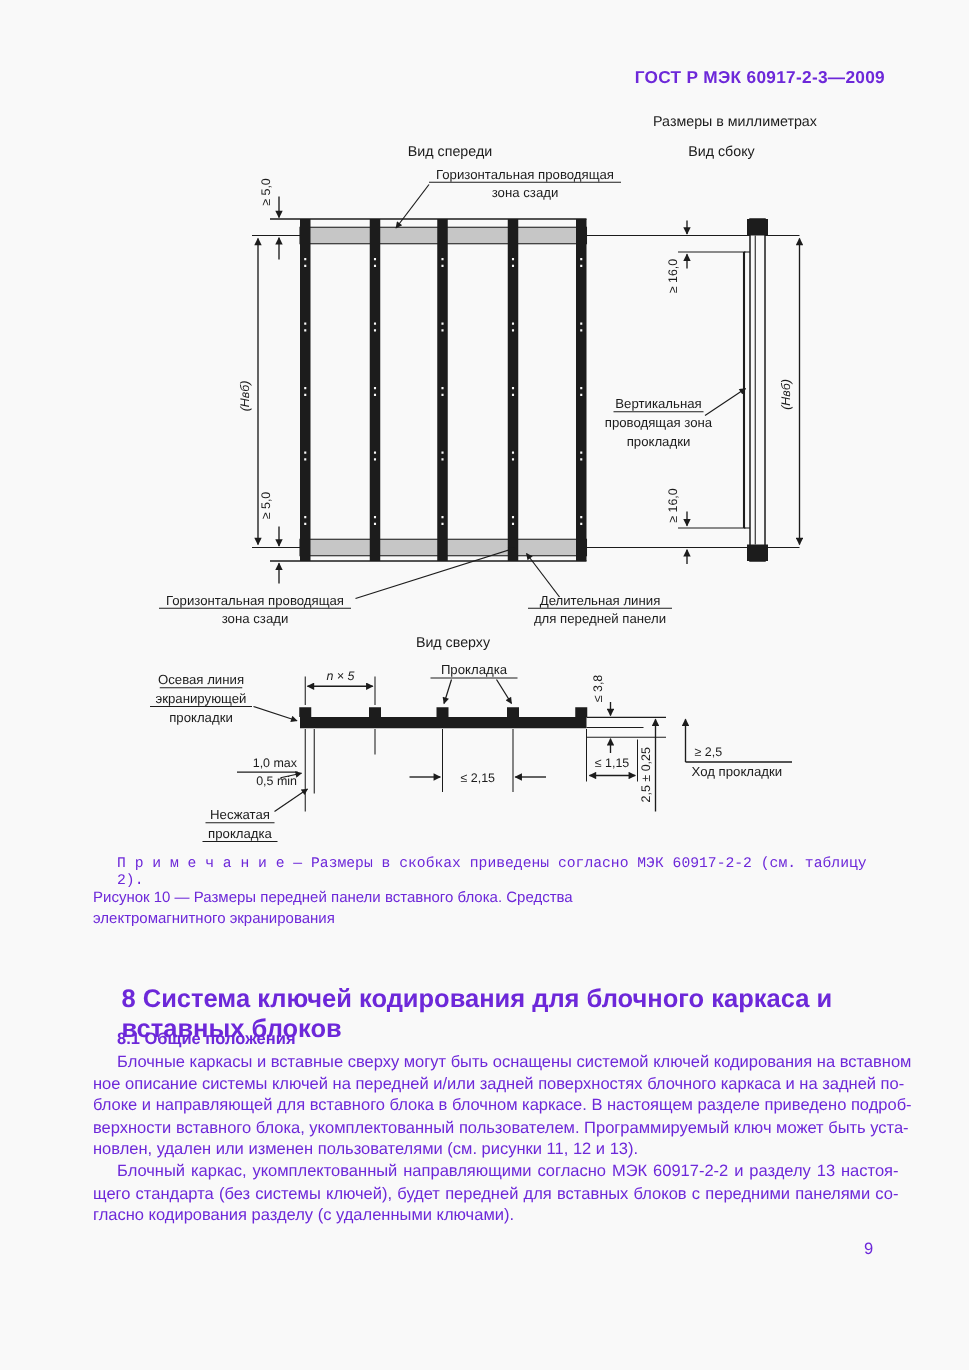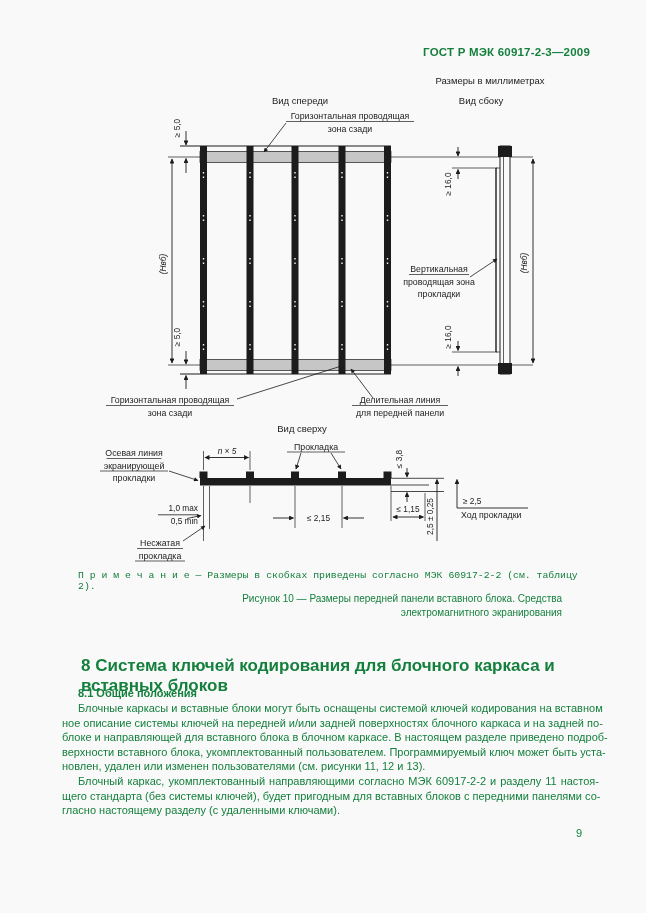--- a/index.html
+++ b/index.html
@@ -1,42 +1,42 @@
 <!DOCTYPE html>
 <html><head>
 <meta charset="utf-8">
 <style>
   html,body{margin:0;padding:0;}
   #page{
     position:relative;
     width:646px;height:913px;
     background:#f9f9f9;
     font-family:"Liberation Sans", sans-serif;
-    color:#15803d;
+    color:#6d28d9;
     overflow:hidden;
   }
   .abs{position:absolute;}
   .doc-header{
     top:46px;right:56px;
     font-size:11.5px;font-weight:bold;letter-spacing:0.2px;
   }
   svg text{
     font-family:"Liberation Sans", sans-serif;
     fill:#1c1c1c;
   }
   .view-title{font-size:9.5px;}
   .lbl{font-size:8.8px;}
   .dim{font-size:8.3px;}
   .dim-i{font-size:8.3px;font-style:italic;}
   .note-line{
     top:570px;left:78px;width:520px;
     font-size:9.8px;
     font-family:Liberation Mono, monospace;
   }
-  .caption{left:62px;width:500px;text-align:right;font-size:10px;}
+  .caption{left:62px;width:500px;text-align:left;font-size:10px;}
   .cap1{top:593px;}
   .cap2{top:607px;}
   .sec-head{
     top:656px;left:81px;width:520px;
     font-size:17px;font-weight:bold;
   }
   .sub-head{
     top:687px;left:78px;
     font-size:11px;font-weight:bold;text-align:center;
   }
@@ -254,28 +254,28 @@
 
   <div class="abs note-line">П р и м е ч а н и е — Размеры в скобках приведены согласно МЭК 60917-2-2 (см. таблицу 2).</div>
 
   <div class="abs caption cap1">Рисунок 10 — Размеры передней панели вставного блока. Средства</div>
   <div class="abs caption cap2">электромагнитного  экранирования</div>
 
   <div class="abs sec-head">8 Система ключей кодирования для блочного каркаса и вставных блоков</div>
   <div class="abs sub-head">8.1 Общие положения</div>
 
   <div class="abs para" style="top:701px">
-    <div class="pline first">Блочные каркасы и вставные блоки могут быть оснащены системой ключей кодирования на вставном</div>
+    <div class="pline first">Блочные каркасы и вставные сверху могут быть оснащены системой ключей кодирования на вставном</div>
     <div class="pline">ное описание системы ключей на передней и/или задней поверхностях блочного каркаса и на задней по-</div>
     <div class="pline">блоке и направляющей для вставного блока в блочном каркасе. В настоящем разделе приведено подроб-</div>
     <div class="pline">верхности вставного блока, укомплектованный пользователем. Программируемый ключ может быть уста-</div>
     <div class="pline last">новлен, удален или изменен пользователями (см. рисунки 11, 12 и 13).</div>
   </div>
 
   <div class="abs para" style="top:774px">
-    <div class="pline first">Блочный каркас, укомплектованный направляющими согласно МЭК 60917-2-2 и разделу 11 настоя-</div>
-    <div class="pline">щего стандарта (без системы ключей), будет пригодным для вставных блоков с передними панелями со-</div>
-    <div class="pline last">гласно настоящему разделу (с удаленными ключами).</div>
+    <div class="pline first">Блочный каркас, укомплектованный направляющими согласно МЭК 60917-2-2 и разделу 13 настоя-</div>
+    <div class="pline">щего стандарта (без системы ключей), будет передней для вставных блоков с передними панелями со-</div>
+    <div class="pline last">гласно кодирования разделу (с удаленными ключами).</div>
   </div>
 
   <div class="abs page-num">9</div>
 
 </div>
 
 </body></html>

